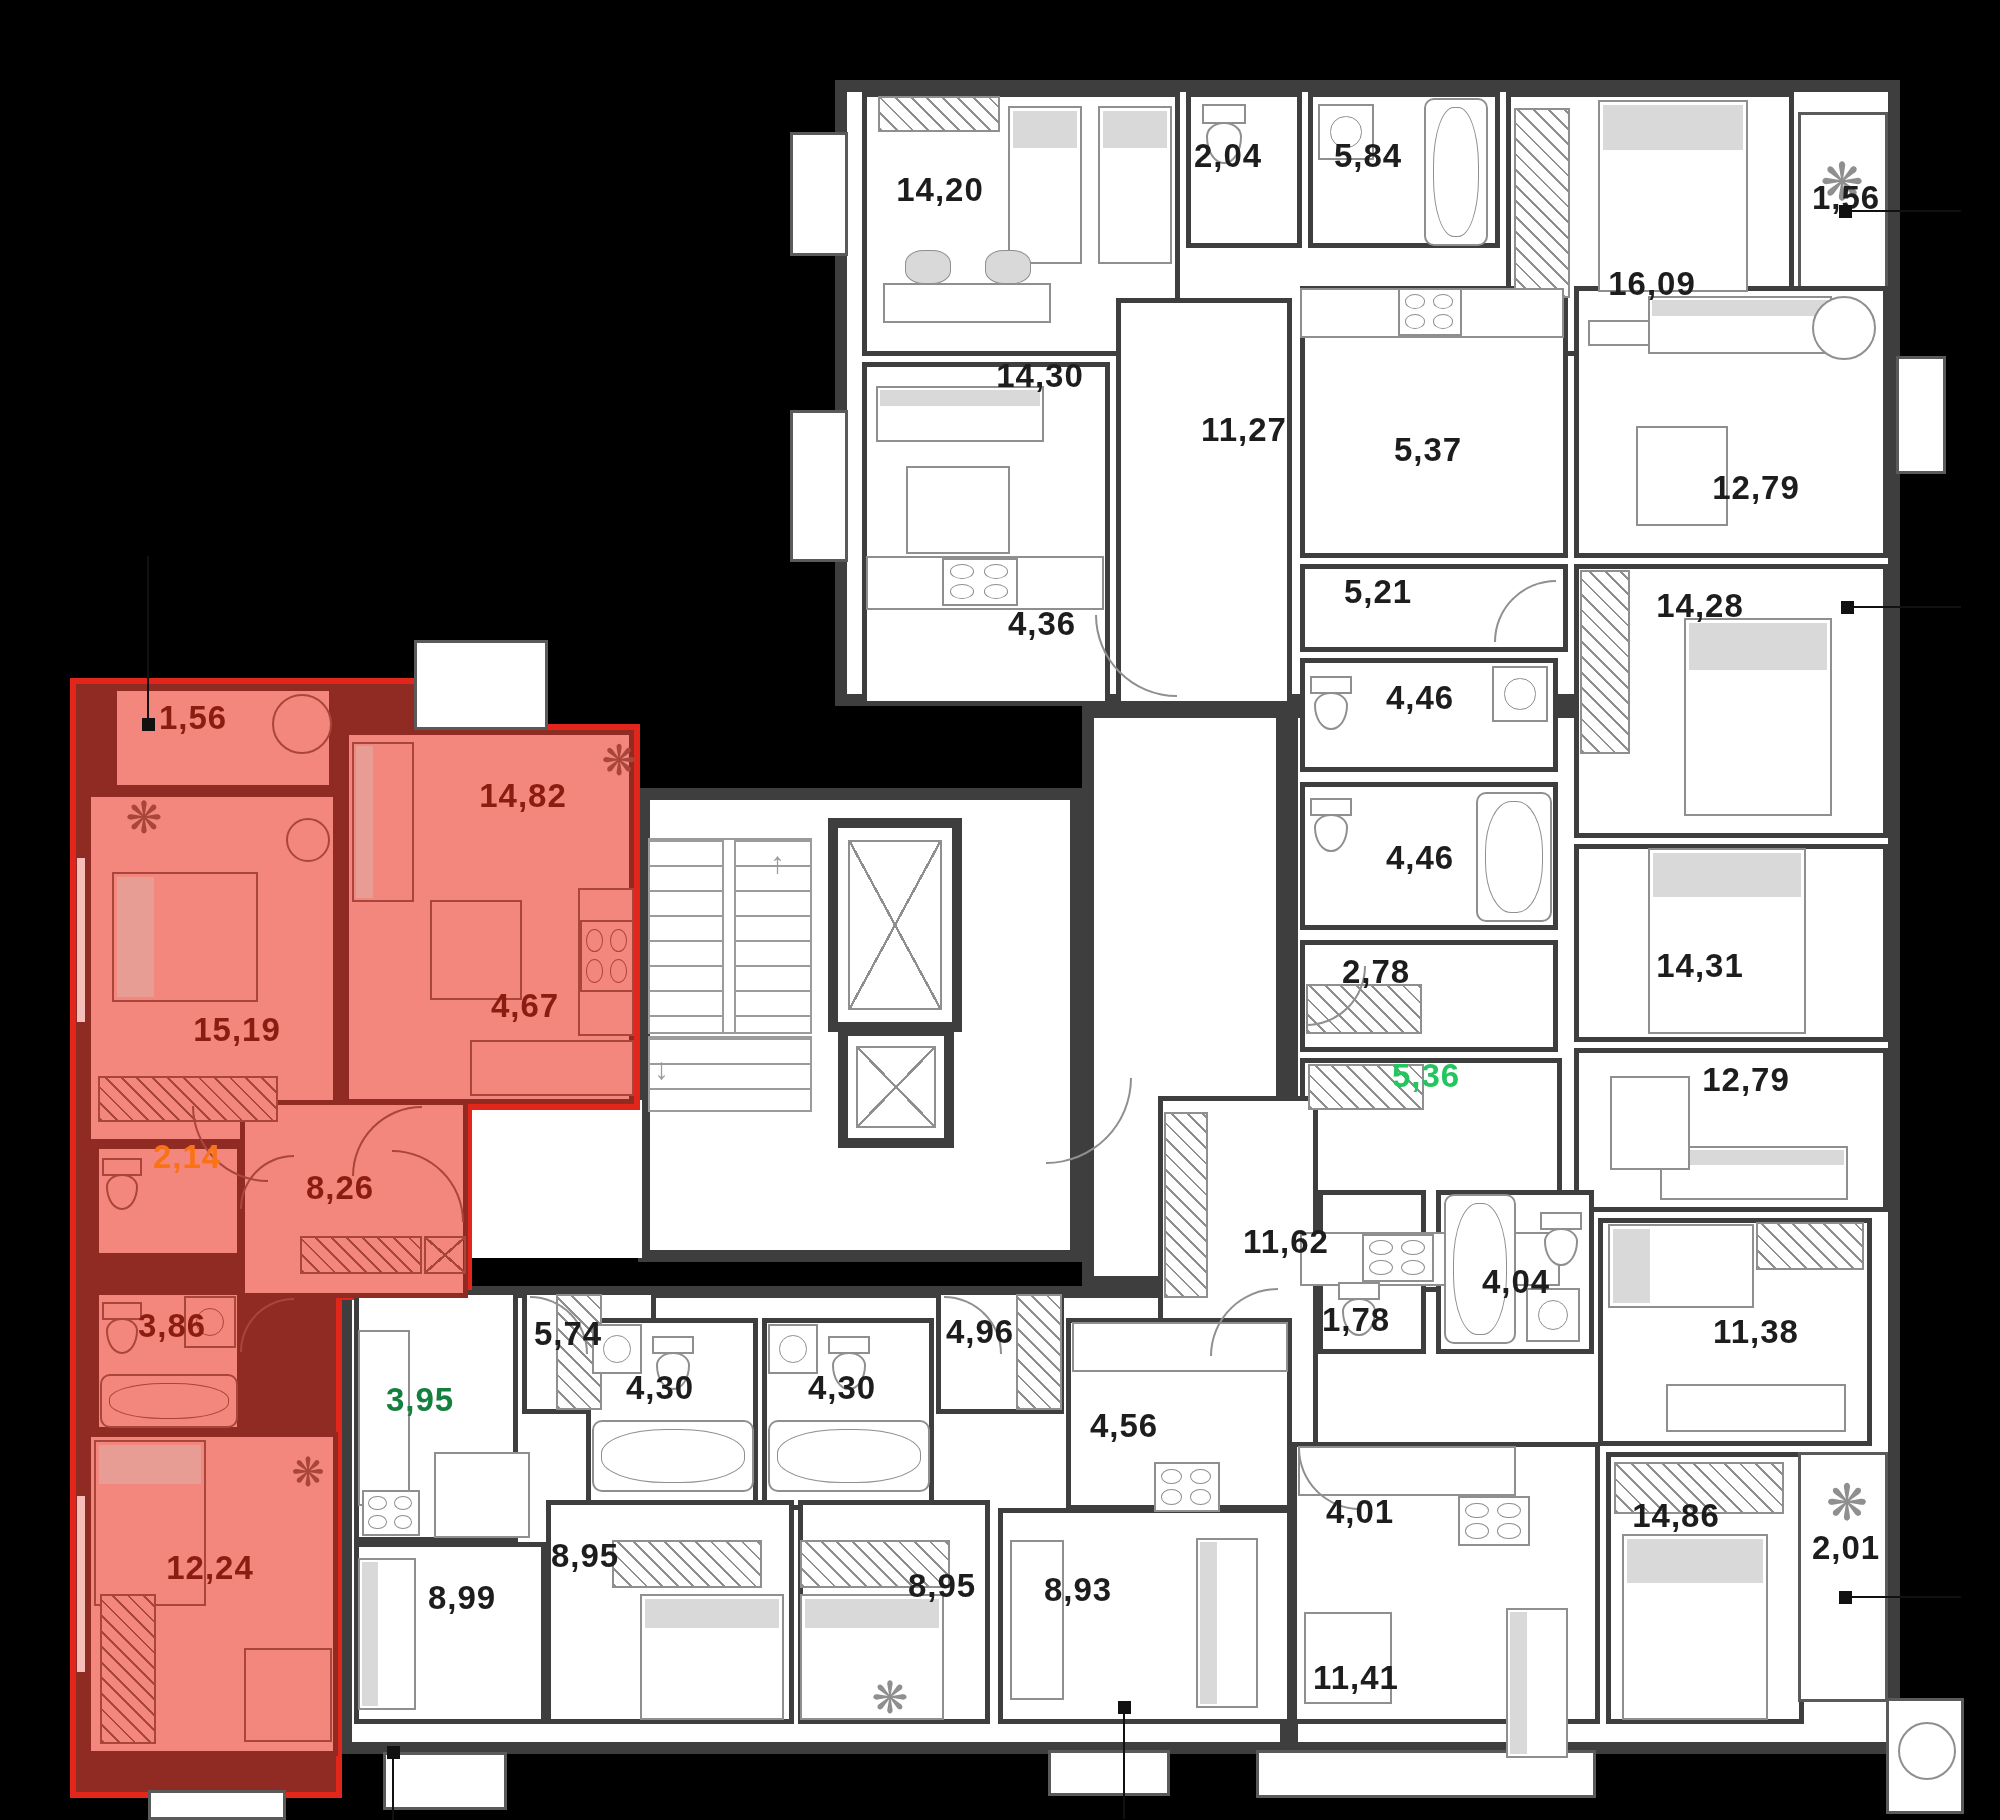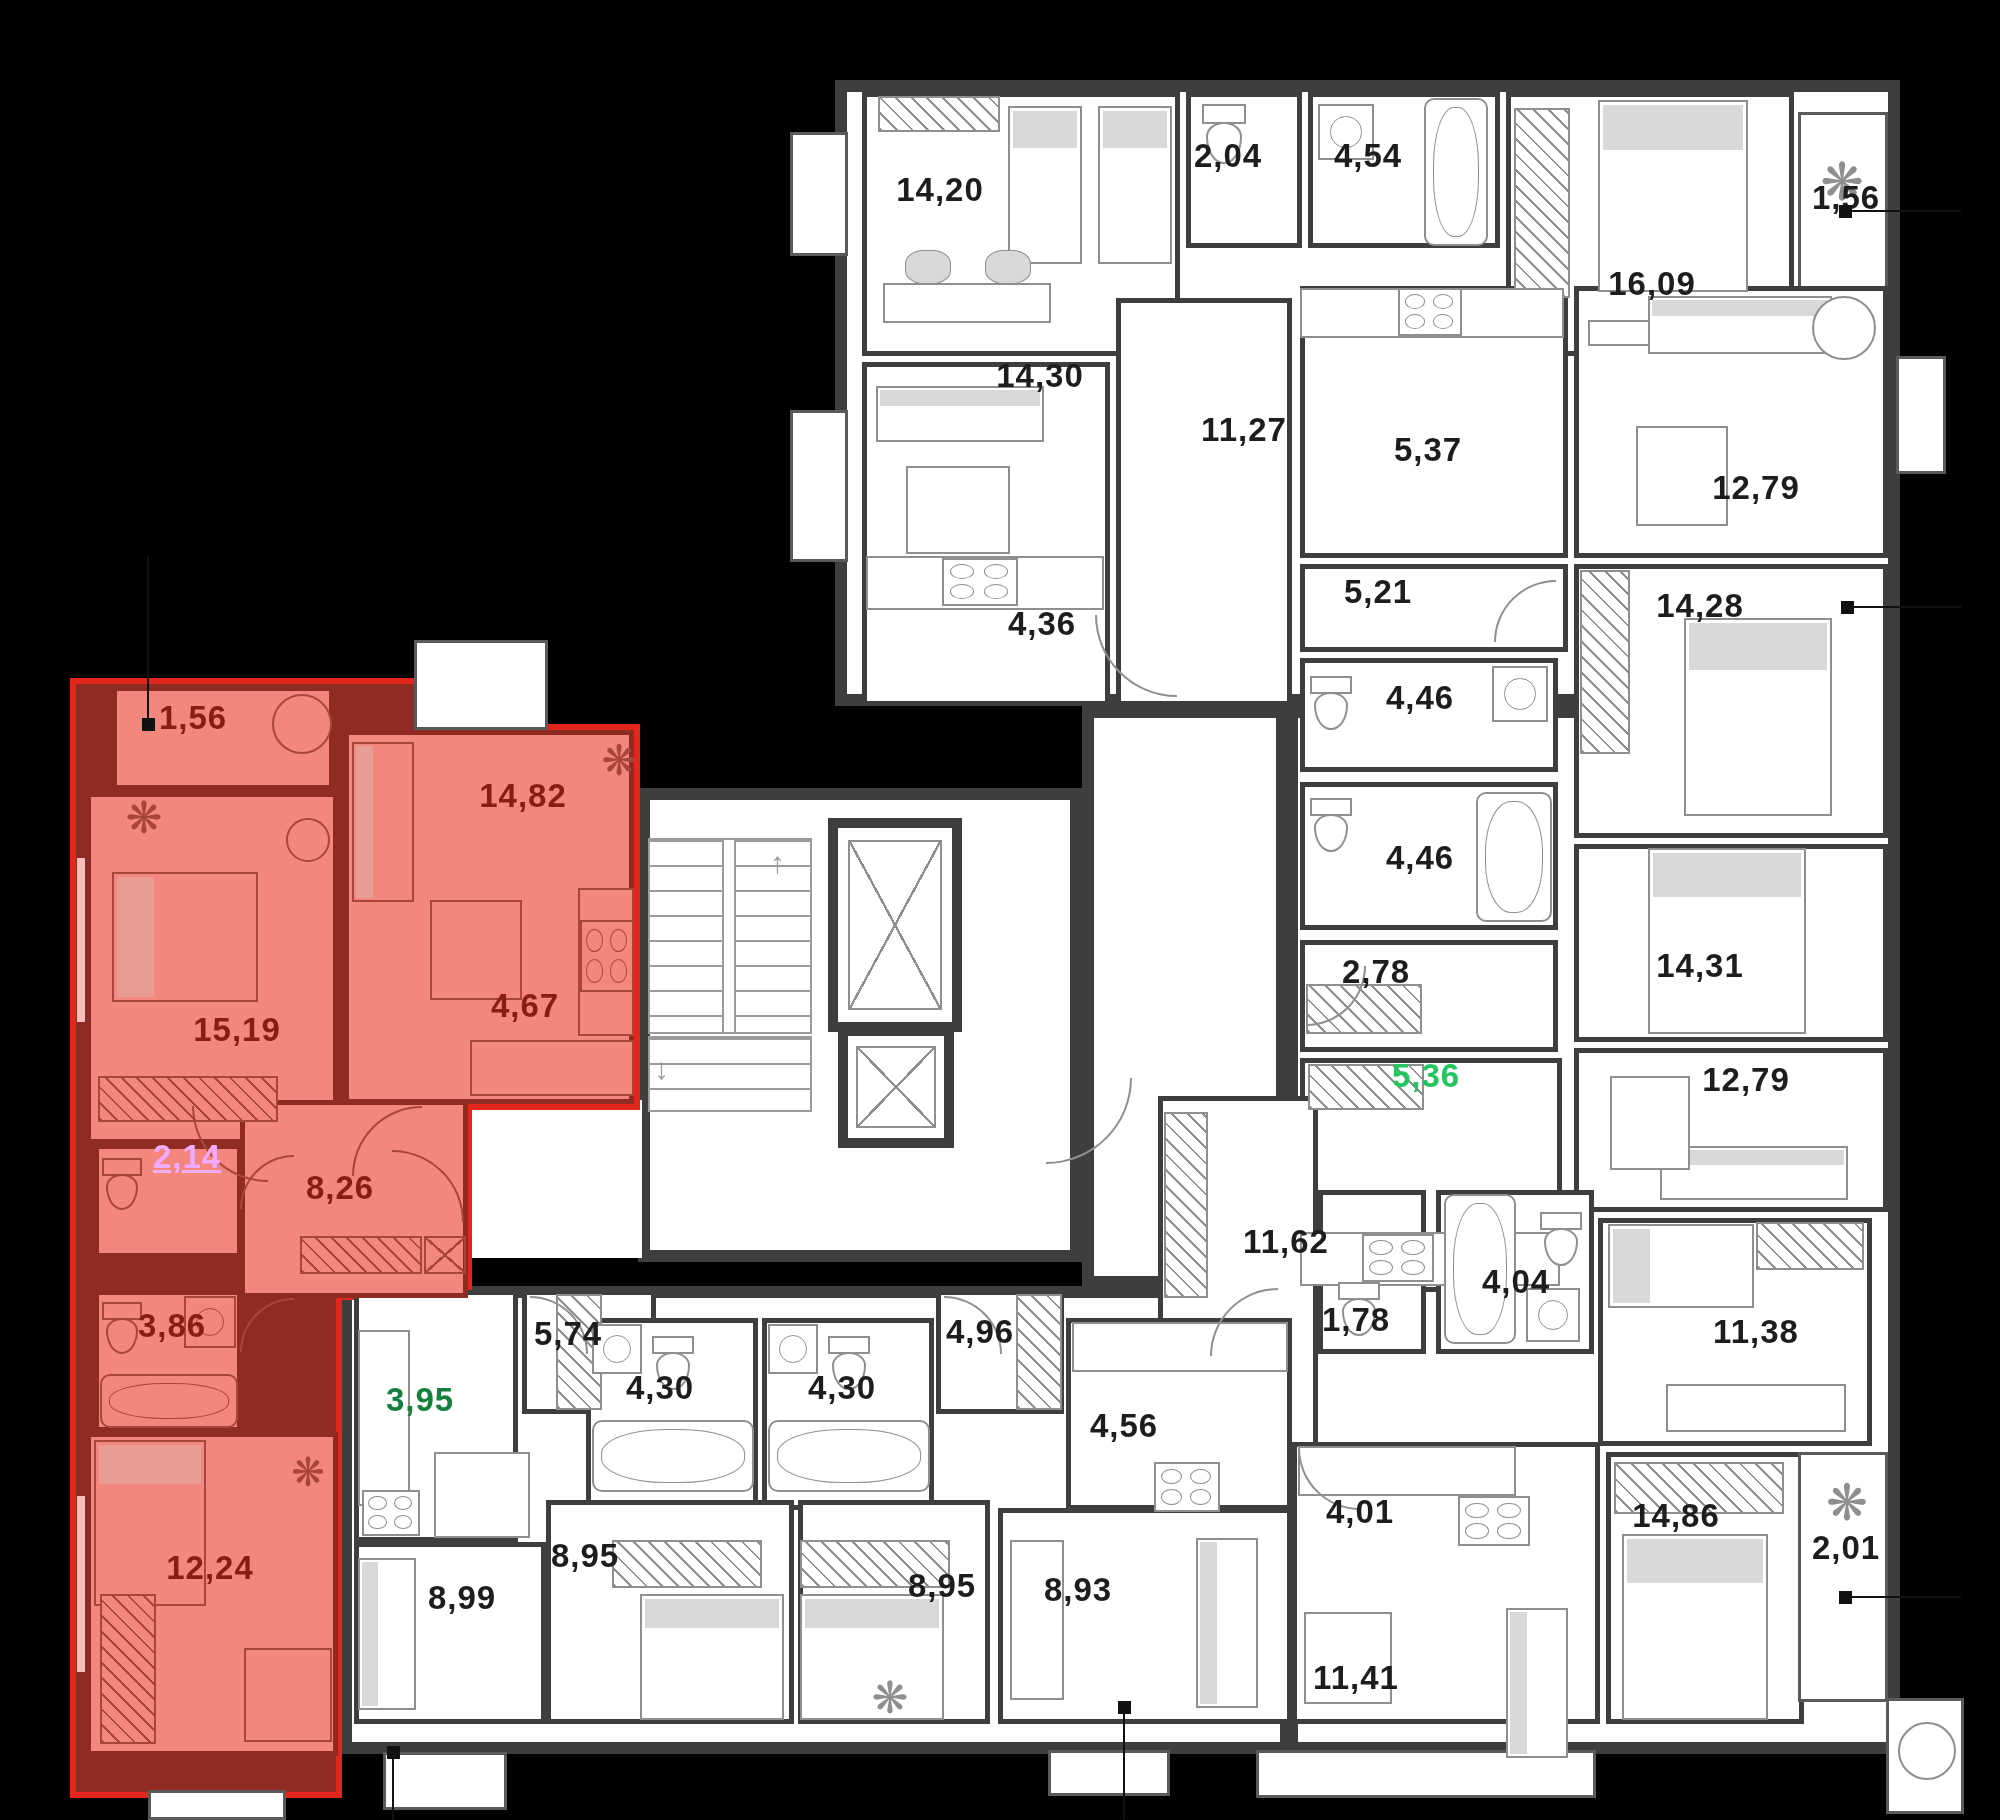--- a/index.html
+++ b/index.html
@@ -314,21 +314,21 @@
     <div class="abs" style="left: 1095px; top: 615px; width: 82px; height: 82px; border-left: 2px solid rgb(143, 143, 143); border-bottom: 2px solid rgb(143, 143, 143); border-bottom-left-radius: 100%; transform: rotate(0deg);"></div>
     <div class="abs" style="left: 1210px; top: 1288px; width: 68px; height: 68px; border-left: 2px solid rgb(143, 143, 143); border-bottom: 2px solid rgb(143, 143, 143); border-bottom-left-radius: 100%; transform: rotate(90deg);"></div>
     <div class="abs" style="left: 1494px; top: 580px; width: 62px; height: 62px; border-left: 2px solid rgb(143, 143, 143); border-bottom: 2px solid rgb(143, 143, 143); border-bottom-left-radius: 100%; transform: rotate(90deg);"></div>
     <div class="abs" style="left: 1306px; top: 966px; width: 60px; height: 60px; border-left: 2px solid rgb(143, 143, 143); border-bottom: 2px solid rgb(143, 143, 143); border-bottom-left-radius: 100%; transform: rotate(270deg);"></div>
     <div class="abs" style="left: 530px; top: 1296px; width: 58px; height: 58px; border-left: 2px solid rgb(143, 143, 143); border-bottom: 2px solid rgb(143, 143, 143); border-bottom-left-radius: 100%; transform: rotate(180deg);"></div>
     <div class="abs" style="left: 944px; top: 1296px; width: 58px; height: 58px; border-left: 2px solid rgb(143, 143, 143); border-bottom: 2px solid rgb(143, 143, 143); border-bottom-left-radius: 100%; transform: rotate(180deg);"></div>
     <div class="abs" style="left: 1298px; top: 1448px; width: 62px; height: 62px; border-left: 2px solid rgb(143, 143, 143); border-bottom: 2px solid rgb(143, 143, 143); border-bottom-left-radius: 100%; transform: rotate(0deg);"></div>
     <div class="abs" style="left: 1046px; top: 1078px; width: 86px; height: 86px; border-left: 2px solid rgb(143, 143, 143); border-bottom: 2px solid rgb(143, 143, 143); border-bottom-left-radius: 100%; transform: rotate(270deg);"></div>
     <div class="lbl" style="left: 940px; top: 190px; color: rgb(29, 29, 29);">14,20</div>
     <div class="lbl" style="left: 1228px; top: 156px; color: rgb(29, 29, 29);">2,04</div>
-    <div class="lbl" style="left: 1368px; top: 156px; color: rgb(29, 29, 29);">4,54</div>
+    <div class="lbl" style="left: 1368px; top: 156px; color: rgb(29, 29, 29);">5,84</div>
     <div class="lbl" style="left: 1652px; top: 284px; color: rgb(29, 29, 29);">16,09</div>
     <div class="lbl" style="left: 1846px; top: 198px; color: rgb(29, 29, 29);">1,56</div>
     <div class="lbl" style="left: 1040px; top: 376px; color: rgb(29, 29, 29);">14,30</div>
     <div class="lbl" style="left: 1244px; top: 430px; color: rgb(29, 29, 29);">11,27</div>
     <div class="lbl" style="left: 1428px; top: 450px; color: rgb(29, 29, 29);">5,37</div>
     <div class="lbl" style="left: 1756px; top: 488px; color: rgb(29, 29, 29);">12,79</div>
     <div class="lbl" style="left: 1042px; top: 624px; color: rgb(29, 29, 29);">4,36</div>
     <div class="lbl" style="left: 1378px; top: 592px; color: rgb(29, 29, 29);">5,21</div>
     <div class="lbl" style="left: 1700px; top: 606px; color: rgb(29, 29, 29);">14,28</div>
     <div class="lbl" style="left: 1420px; top: 698px; color: rgb(29, 29, 29);">4,46</div>
@@ -352,21 +352,21 @@
     <div class="lbl" style="left: 980px; top: 1332px; color: rgb(29, 29, 29);">4,96</div>
     <div class="lbl" style="left: 1124px; top: 1426px; color: rgb(29, 29, 29);">4,56</div>
     <div class="lbl" style="left: 462px; top: 1598px; color: rgb(29, 29, 29);">8,99</div>
     <div class="lbl" style="left: 585px; top: 1556px; color: rgb(29, 29, 29);">8,95</div>
     <div class="lbl" style="left: 942px; top: 1586px; color: rgb(29, 29, 29);">8,95</div>
     <div class="lbl" style="left: 1078px; top: 1590px; color: rgb(29, 29, 29);">8,93</div>
     <div class="lbl" style="left: 193px; top: 718px; color: rgb(138, 28, 18);">1,56</div>
     <div class="lbl" style="left: 523px; top: 796px; color: rgb(138, 28, 18);">14,82</div>
     <div class="lbl" style="left: 525px; top: 1006px; color: rgb(138, 28, 18);">4,67</div>
     <div class="lbl" style="left: 237px; top: 1030px; color: rgb(138, 28, 18);">15,19</div>
-    <div class="lbl" style="left: 187px; top: 1157px; color: #f0abfc; text-decoration: underline;">2,14</div>
+    <div class="lbl" style="left: 187px; top: 1157px; color: #f97316;">2,14</div>
     <div class="lbl" style="left: 340px; top: 1188px; color: rgb(138, 28, 18);">8,26</div>
     <div class="lbl" style="left: 172px; top: 1326px; color: rgb(138, 28, 18);">3,86</div>
     <div class="lbl" style="left: 210px; top: 1568px; color: rgb(138, 28, 18);">12,24</div>
     <div class="abs" style="left: 142px; top: 718px; width: 13px; height: 13px; background: rgb(17, 17, 17);"></div>
     <div class="abs" style="left: 147px; top: 556px; width: 2px; height: 162px; background: rgb(17, 17, 17);"></div>
     <div class="abs" style="left: 1839px; top: 205px; width: 13px; height: 13px; background: rgb(17, 17, 17);"></div>
     <div class="abs" style="left: 1851px; top: 210px; width: 110px; height: 2px; background: rgb(17, 17, 17);"></div>
     <div class="abs" style="left: 1841px; top: 601px; width: 13px; height: 13px; background: rgb(17, 17, 17);"></div>
     <div class="abs" style="left: 1853px; top: 606px; width: 108px; height: 2px; background: rgb(17, 17, 17);"></div>
     <div class="abs" style="left: 1118px; top: 1701px; width: 13px; height: 13px; background: rgb(17, 17, 17);"></div>

